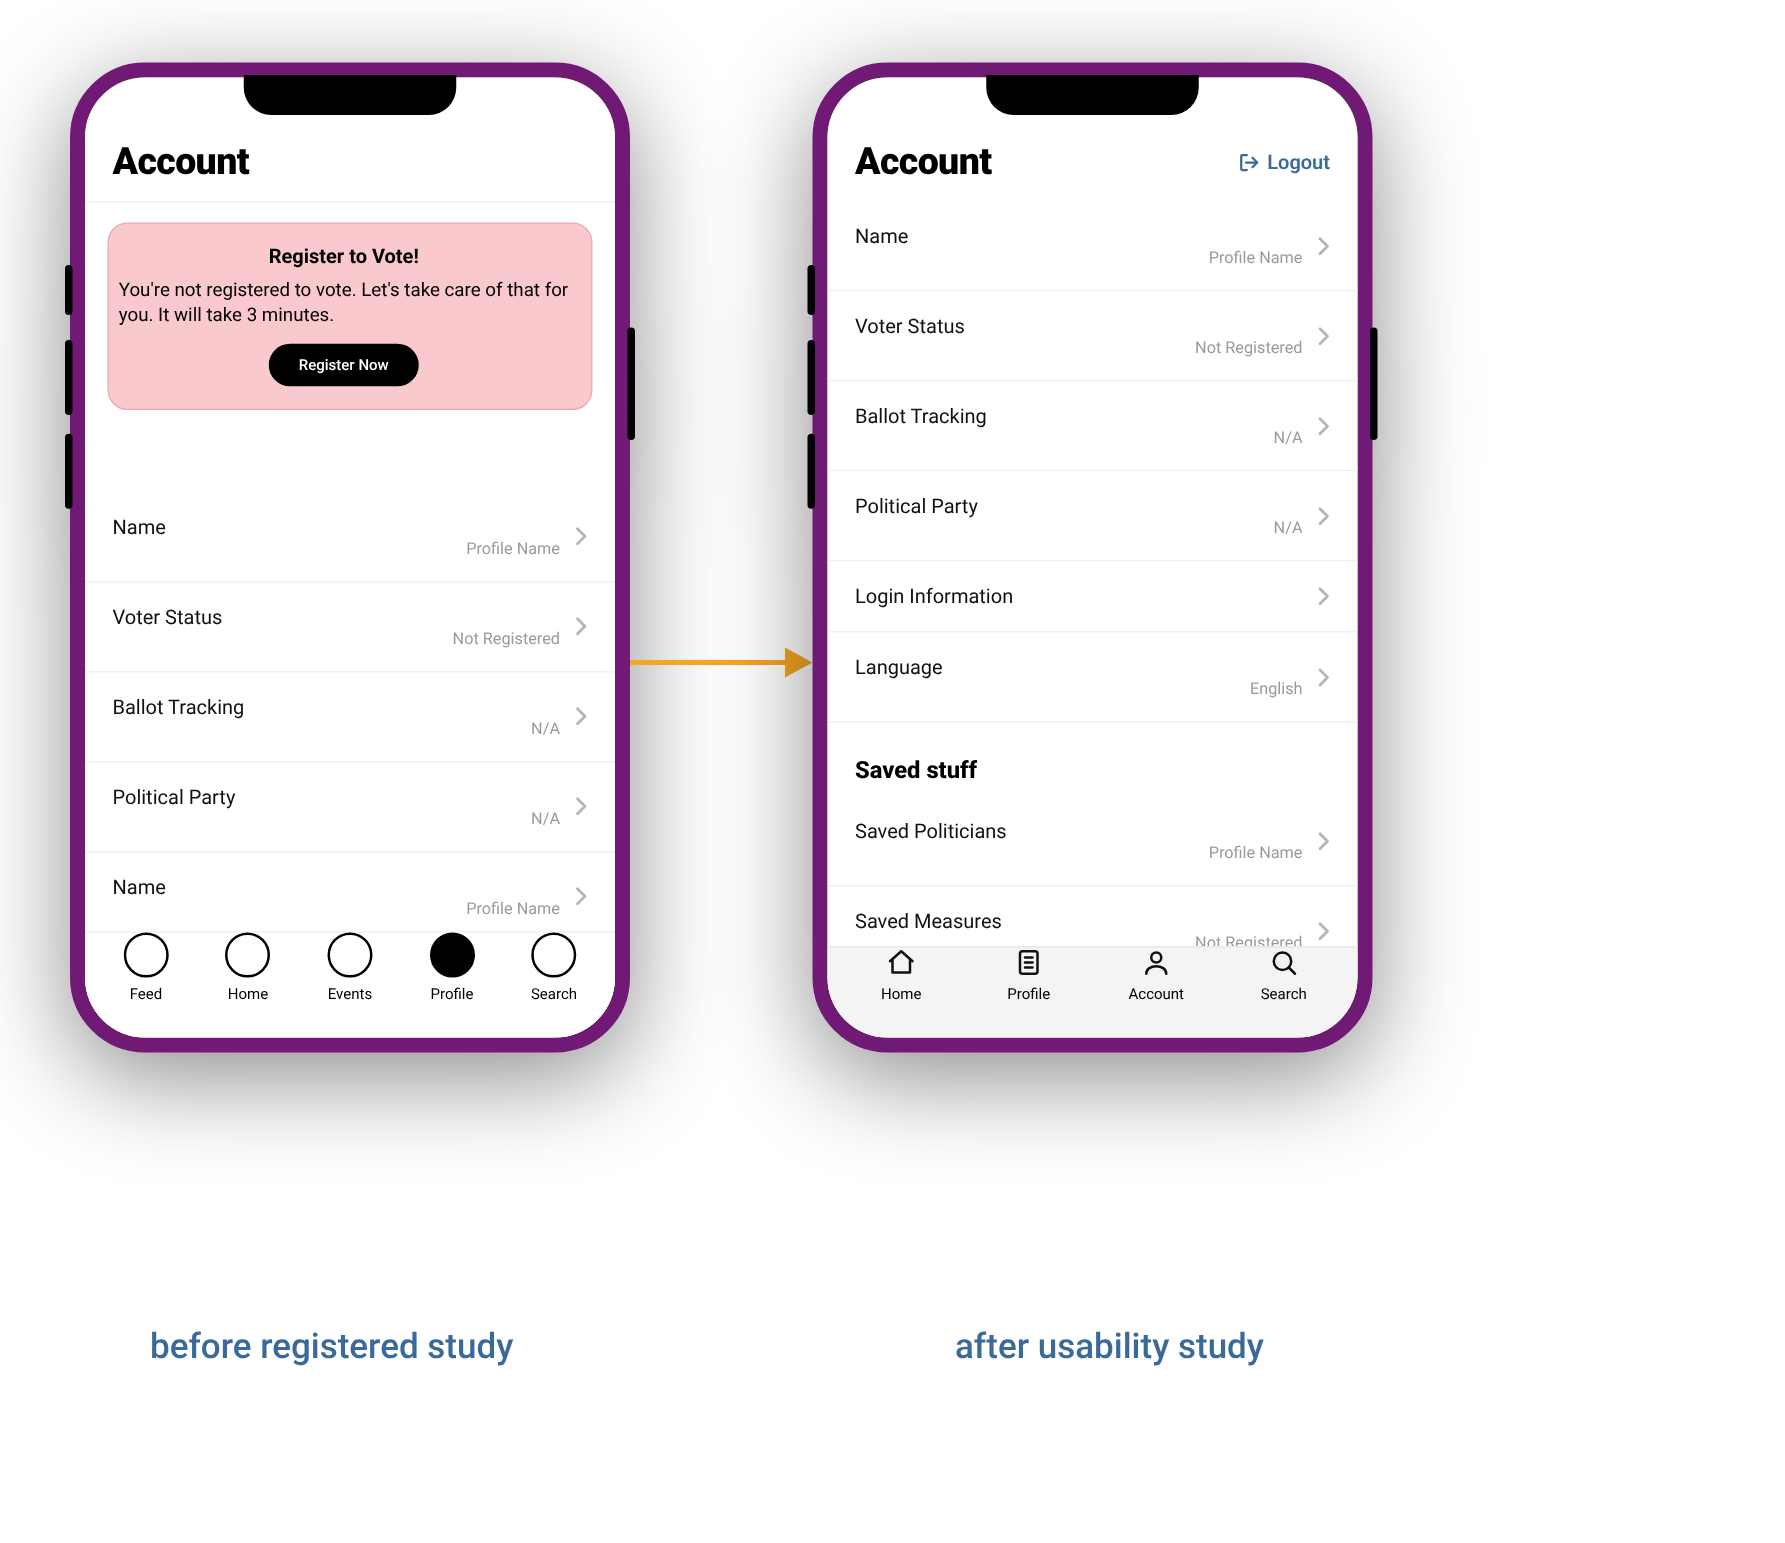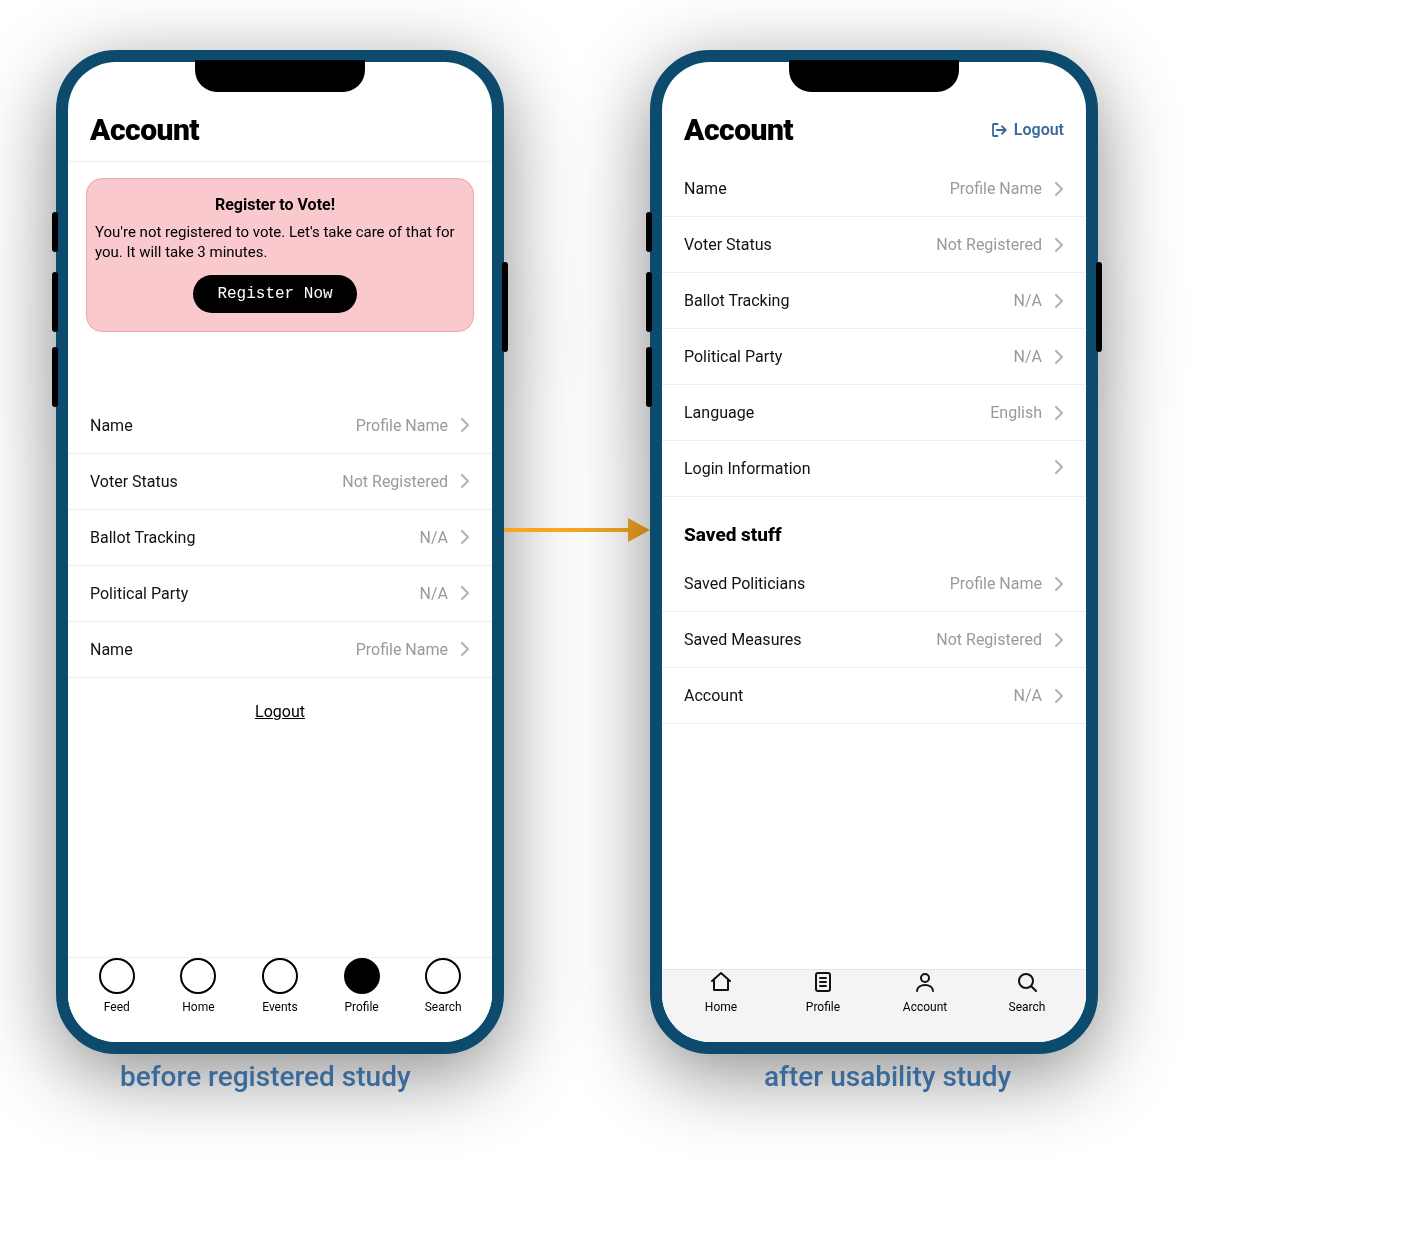--- a/index.html
+++ b/index.html
@@ -11,24 +11,24 @@
     position: relative;
   }
   .stage {
     position: relative;
     width: 1428px;
     height: 1234px;
   }
   .phone {
     position: absolute;
     width: 448px;
-    height: 1004px;
-    border: 12px solid #0c4a6e;
+    height: 792px;
+    border: 12px solid #701a75;
     border-radius: 60px;
-    background: #0f766e;
+    background: #bef264;
     filter: drop-shadow(0 20px 40px rgba(0,0,0,0.45));
   }
   .phone-left { left: 56px; top: 50px; }
   .phone-right { left: 650px; top: 50px; }
   .notch {
     position: absolute;
     top: -2px;
     left: 50%;
     transform: translateX(-50%);
     width: 170px;
@@ -98,26 +98,25 @@
   .banner-body {
     font-size: 15px;
     line-height: 1.35;
     text-align: left;
     margin-bottom: 12px;
   }
   .banner-btn {
     display: inline-block;
     background: #000;
     color: #fff;
-    font-size: 16px;
+    font-size: 12px;
     font-weight: 500;
     padding: 10px 24px;
     border-radius: 999px;
     cursor: pointer;
-    font-family: Liberation Mono, monospace;
   }
   .spacer { height: 60px; }
   .list { }
   .row {
     display: flex;
     align-items: flex-start;
     justify-content: space-between;
     padding: 18px 22px;
     border-bottom: 1px solid #eee;
     cursor: pointer;
@@ -125,22 +124,23 @@
   .row-label {
     font-size: 16px;
     color: #111;
   }
   .row-right {
     display: flex;
     align-items: center;
     gap: 12px;
   }
   .row-value {
-    font-size: 16px;
+    font-size: 13px;
     color: #9a9a9a;
+    margin-top: 20px;
   }
   .chev {
     color: #b5b5b5;
   }
   .section-title {
     font-size: 19px;
     font-weight: 800;
     padding: 26px 37px 10px 22px;
   }
   .logout-mid {
@@ -348,32 +348,32 @@
           <div class="row">
             <div class="row-label">Political Party</div>
             <div class="row-right">
               <div class="row-value">N/A</div>
               <svg class="chev" width="10" height="16" viewBox="0 0 10 16">
                   <path d="M2 2 L8 8 L2 14" stroke="currentColor" stroke-width="2.2" fill="none" stroke-linecap="round" stroke-linejoin="round"></path>
                 </svg>
             </div>
           </div>
           <div class="row">
+            <div class="row-label">Login Information</div>
+            <div class="row-right">
+              <div class="row-value"></div>
+              <svg class="chev" width="10" height="16" viewBox="0 0 10 16">
+                  <path d="M2 2 L8 8 L2 14" stroke="currentColor" stroke-width="2.2" fill="none" stroke-linecap="round" stroke-linejoin="round"></path>
+                </svg>
+            </div>
+          </div>
+          <div class="row">
             <div class="row-label">Language</div>
             <div class="row-right">
               <div class="row-value">English</div>
-              <svg class="chev" width="10" height="16" viewBox="0 0 10 16">
-                  <path d="M2 2 L8 8 L2 14" stroke="currentColor" stroke-width="2.2" fill="none" stroke-linecap="round" stroke-linejoin="round"></path>
-                </svg>
-            </div>
-          </div>
-          <div class="row">
-            <div class="row-label">Login Information</div>
-            <div class="row-right">
-              <div class="row-value"></div>
               <svg class="chev" width="10" height="16" viewBox="0 0 10 16">
                   <path d="M2 2 L8 8 L2 14" stroke="currentColor" stroke-width="2.2" fill="none" stroke-linecap="round" stroke-linejoin="round"></path>
                 </svg>
             </div>
           </div>
         </div>
         <div class="section-title">Saved stuff</div>
         <div class="list">
           <div class="row">
             <div class="row-label">Saved Politicians</div>

